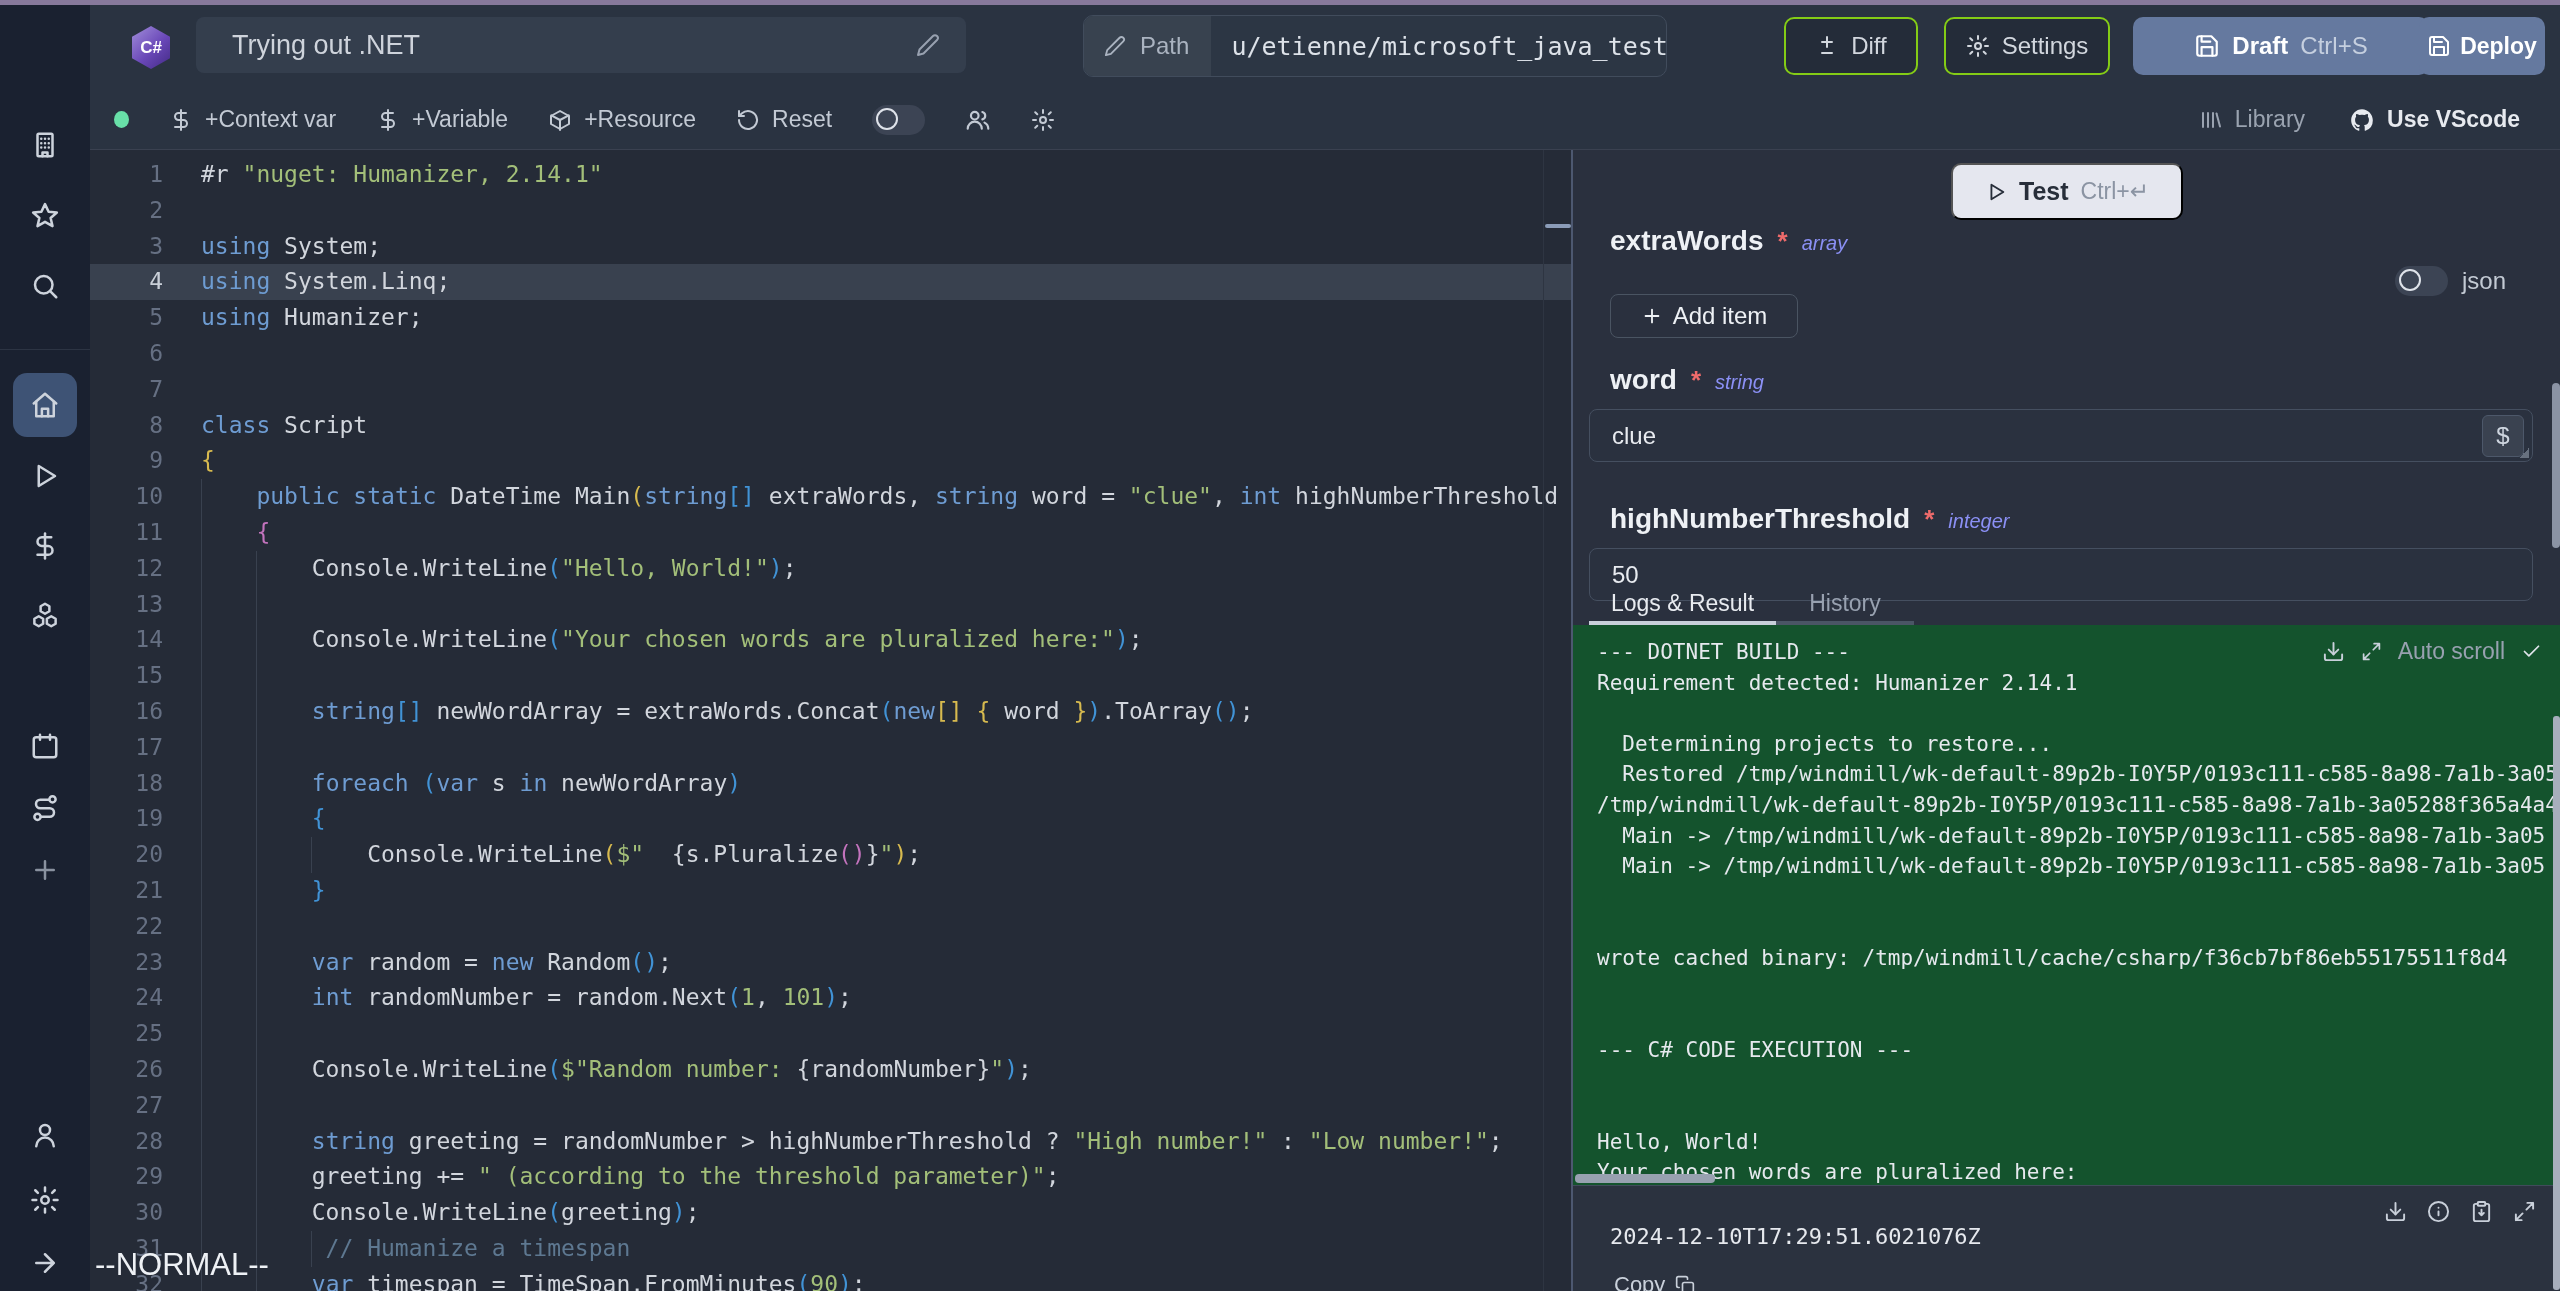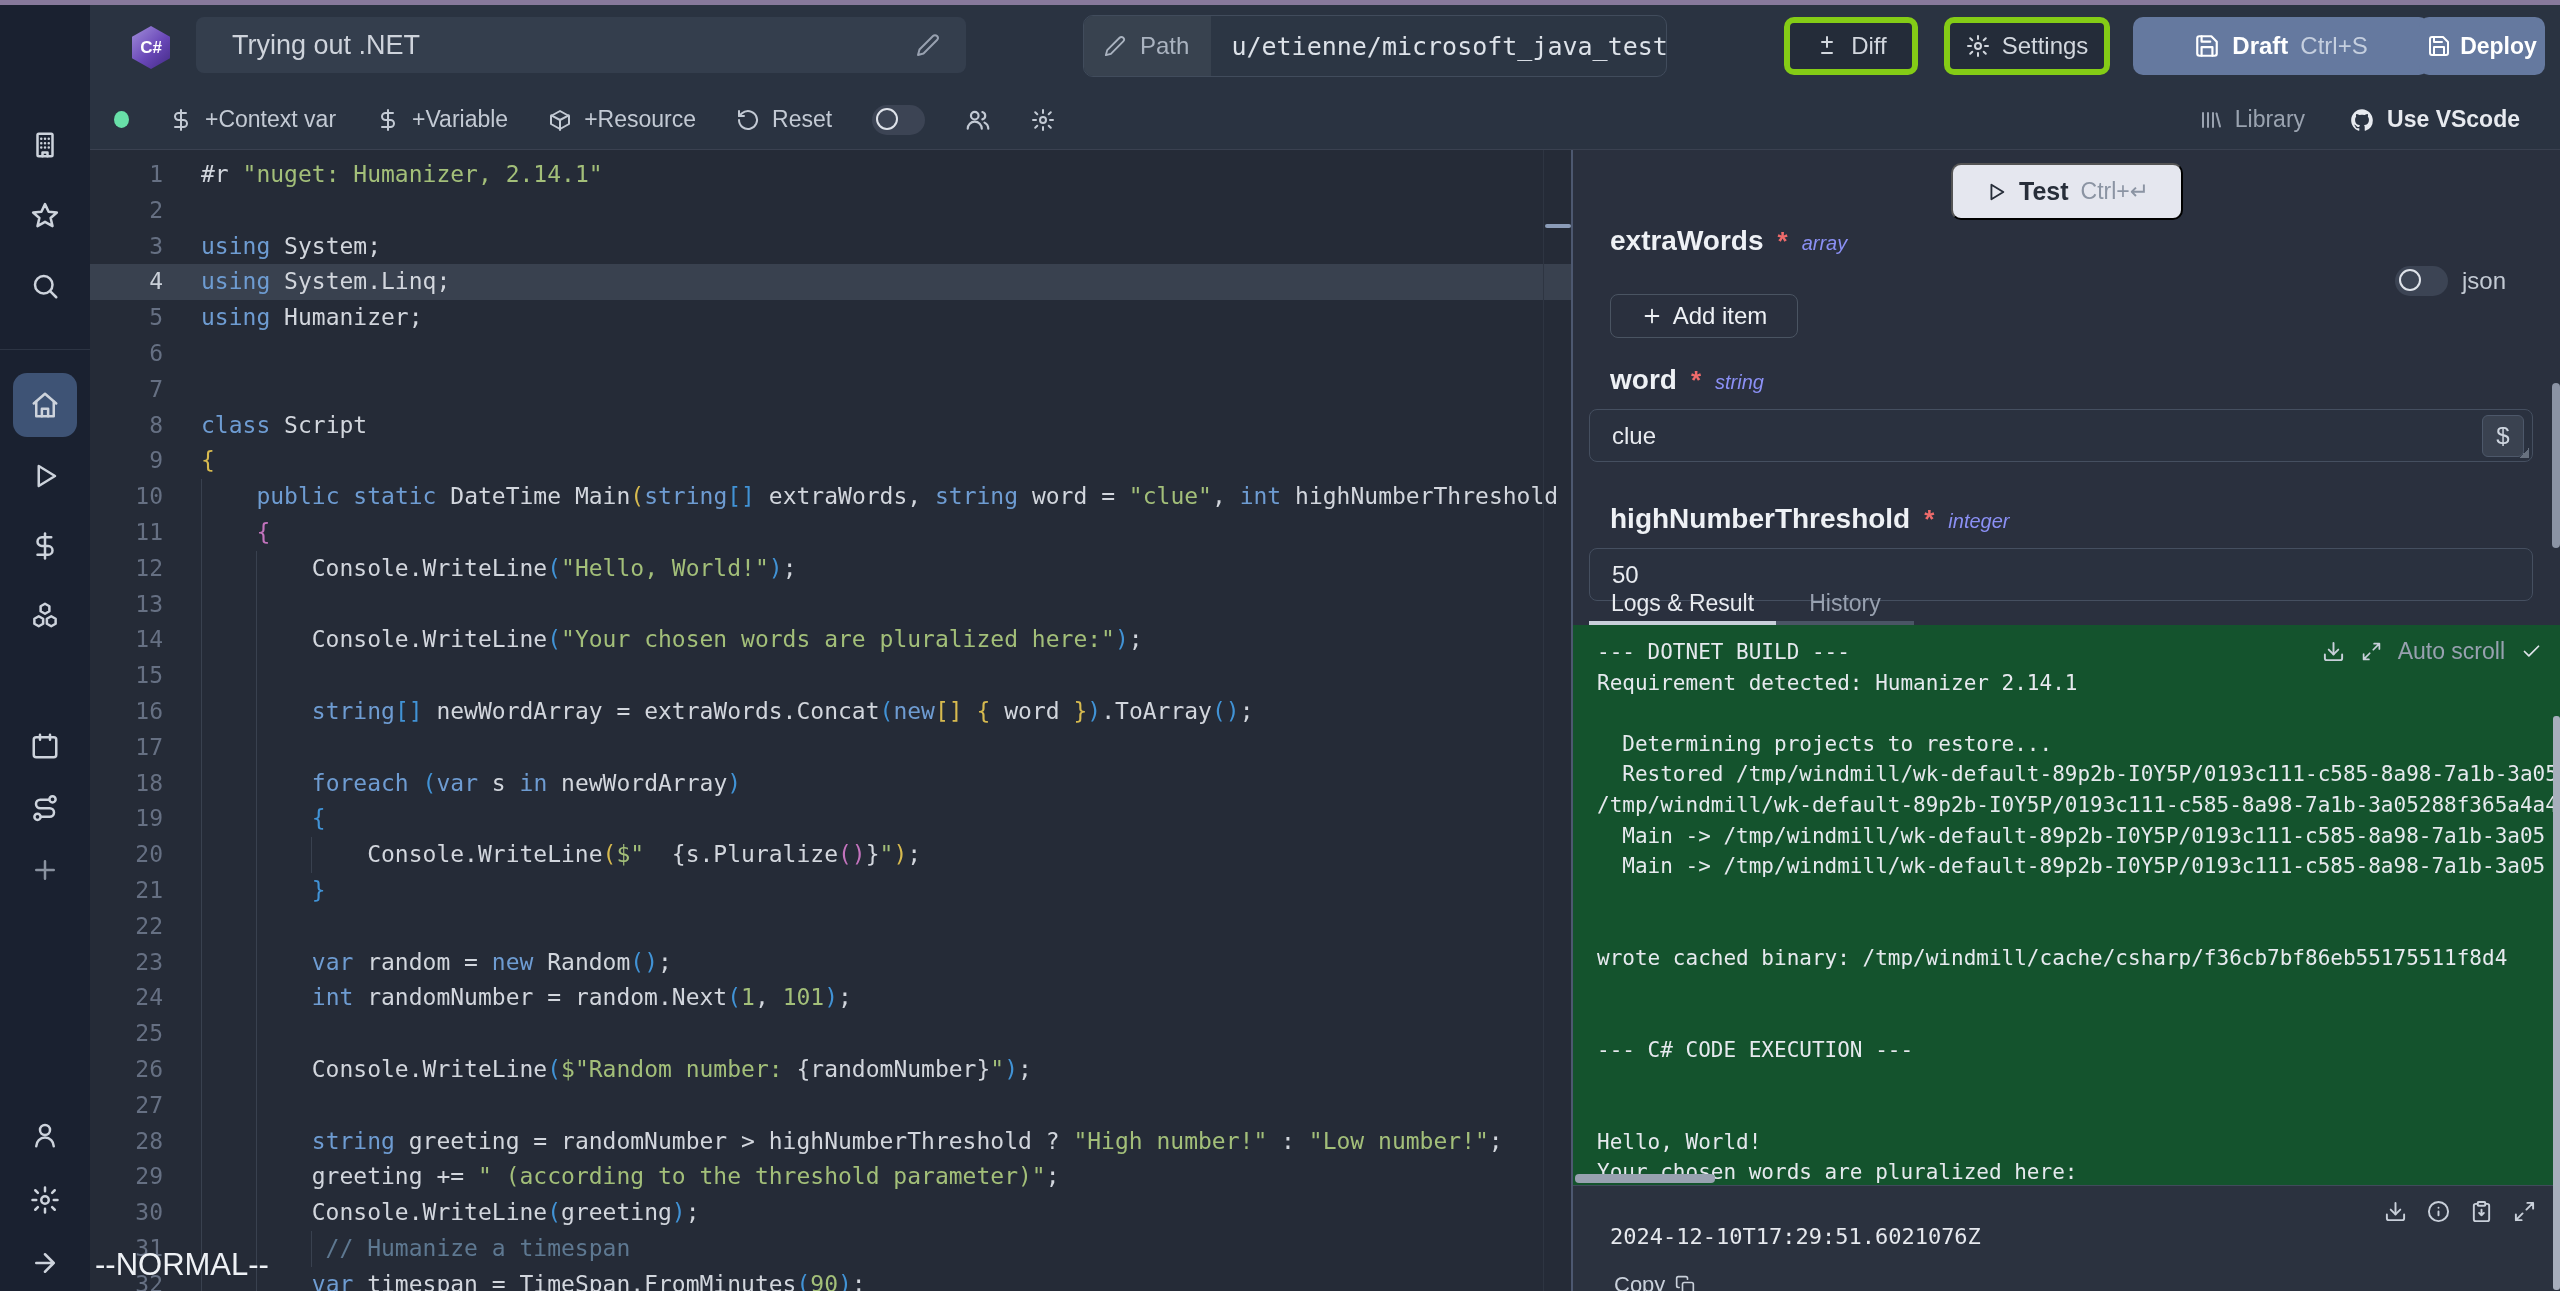--- a/index.html
+++ b/index.html
@@ -28,21 +28,21 @@
     display:flex;align-items:center;justify-content:center;color:#fff;font-weight:bold;font-size:17px;}
   #titlechip{position:absolute;left:106px;top:12px;width:770px;height:56px;background:#343e4d;border-radius:8px;
     display:flex;align-items:center;padding:0 26px 0 36px;}
   #titlechip .title{font-size:27px;color:#ced3db;flex:1;}
   #titlechip .pencil{color:#98a1b0;}
   #pathchip{position:absolute;left:993px;top:10px;width:584px;height:62px;background:#2c3644;border:1px solid #414c5c;
     border-radius:10px;display:flex;align-items:center;overflow:hidden;}
   #pathchip .pathseg{height:100%;display:flex;align-items:center;gap:14px;background:#38424f;padding:0 22px 0 20px;color:#aab3c0;font-size:24px;}
   #pathchip .pathval{padding-left:20px;font-size:25px;color:#dde2e9;}
   .hbtn{position:absolute;top:12px;height:58px;border-radius:10px;display:flex;align-items:center;justify-content:center;gap:12px;
-    background:#242c39;border:6px solid #84cc16;color:#d2d7de;font-size:24px;}
+    background:#242c39;border:2px solid #84cc16;color:#d2d7de;font-size:24px;}
   .hbtn.primary{background:#65799f;border:none;color:#fff;font-weight:bold;}
   .hbtn .kbd{color:#c5cfdf;font-weight:normal;}
 
   
   #toolbar{position:absolute;left:90px;top:90px;width:2470px;height:60px;background:#2a3341;border-bottom:1px solid #3a4150;
     display:flex;align-items:center;padding:0 40px 0 24px;gap:40px;color:#c3cad4;font-size:23px;}
   .tb-item{display:flex;align-items:center;gap:12px;}
   .dot{width:15px;height:17px;border-radius:50%;background:#68e0a8;}
   .toggle{width:53px;height:30px;border-radius:15px;background:#3c4454;position:relative;}
   .toggle .knob{position:absolute;left:4px;top:3px;width:22px;height:22px;border-radius:50%;border:2px solid #dfe3ea;}

